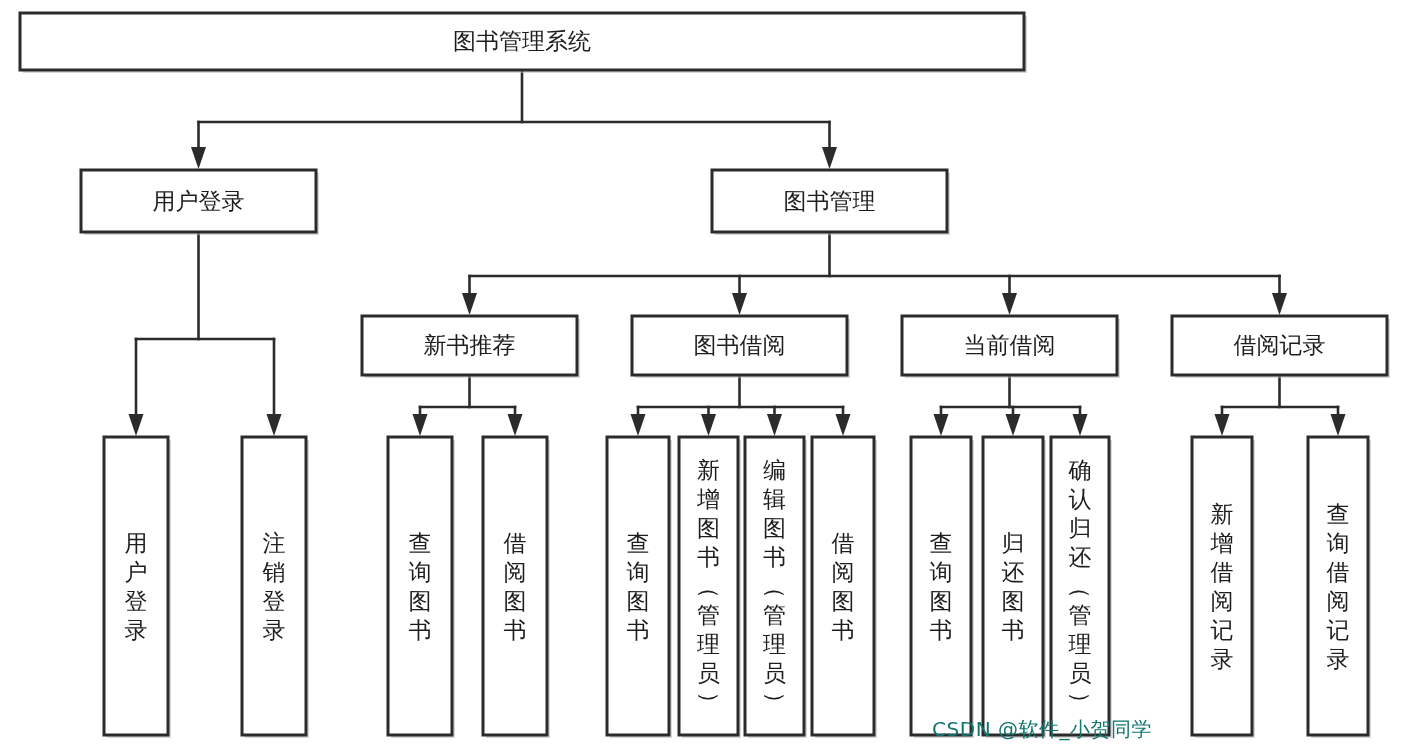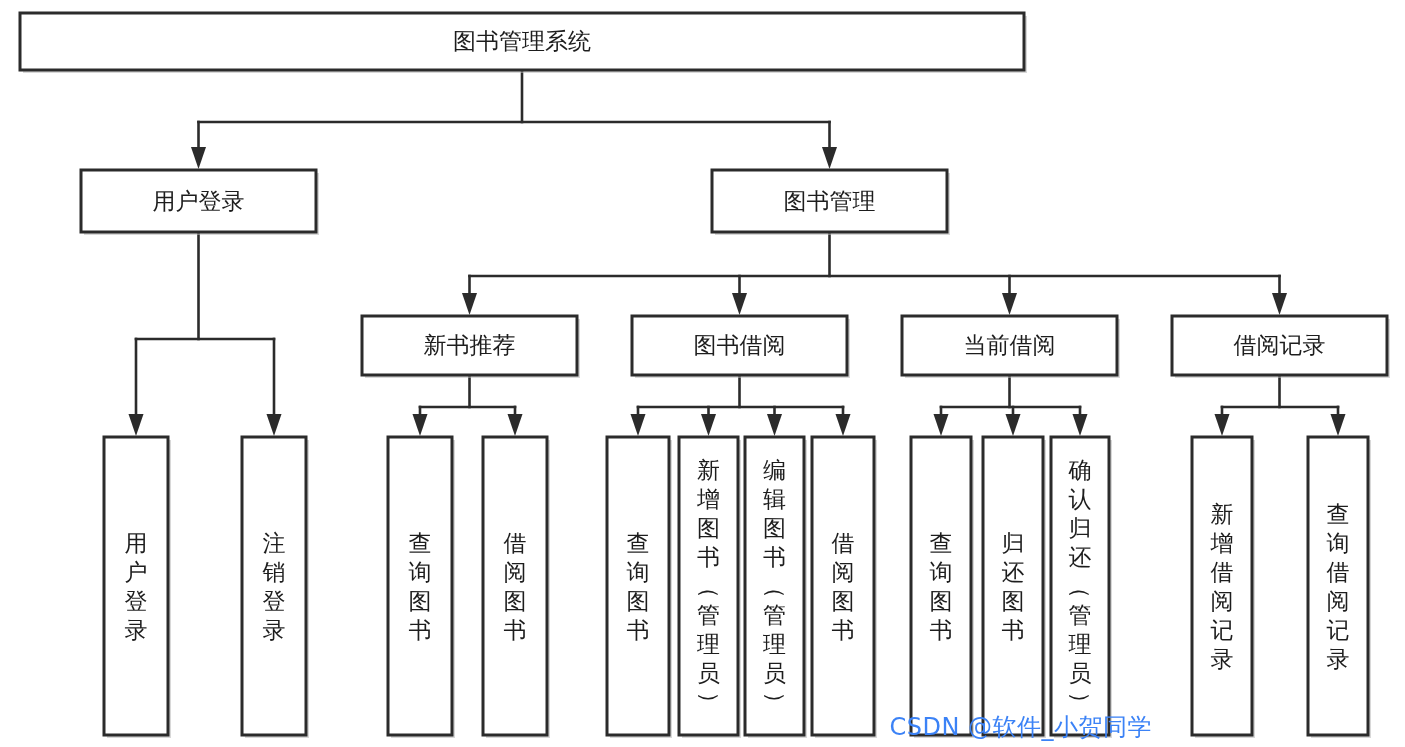--- a/index.html
+++ b/index.html
@@ -59,22 +59,22 @@
     font-family: "DejaVu Sans", "Liberation Sans", sans-serif;
     font-size: 23px;
     fill: #1d1d1d;
     text-anchor: middle;
   }
   .watermark-text {
     position: absolute;
     right: 8px;
     bottom: 4px;
     font-family: "DejaVu Sans", "Liberation Sans", sans-serif;
-    font-size: 24px;
-    color: #3b82f6;
+    font-size: 20px;
+    color: #0f766e;
     letter-spacing: 0.5px;
     white-space: nowrap;
     user-select: none;
   }
 </style>
 </head>
 <body>
 
 <div id="diagram-root">
 

